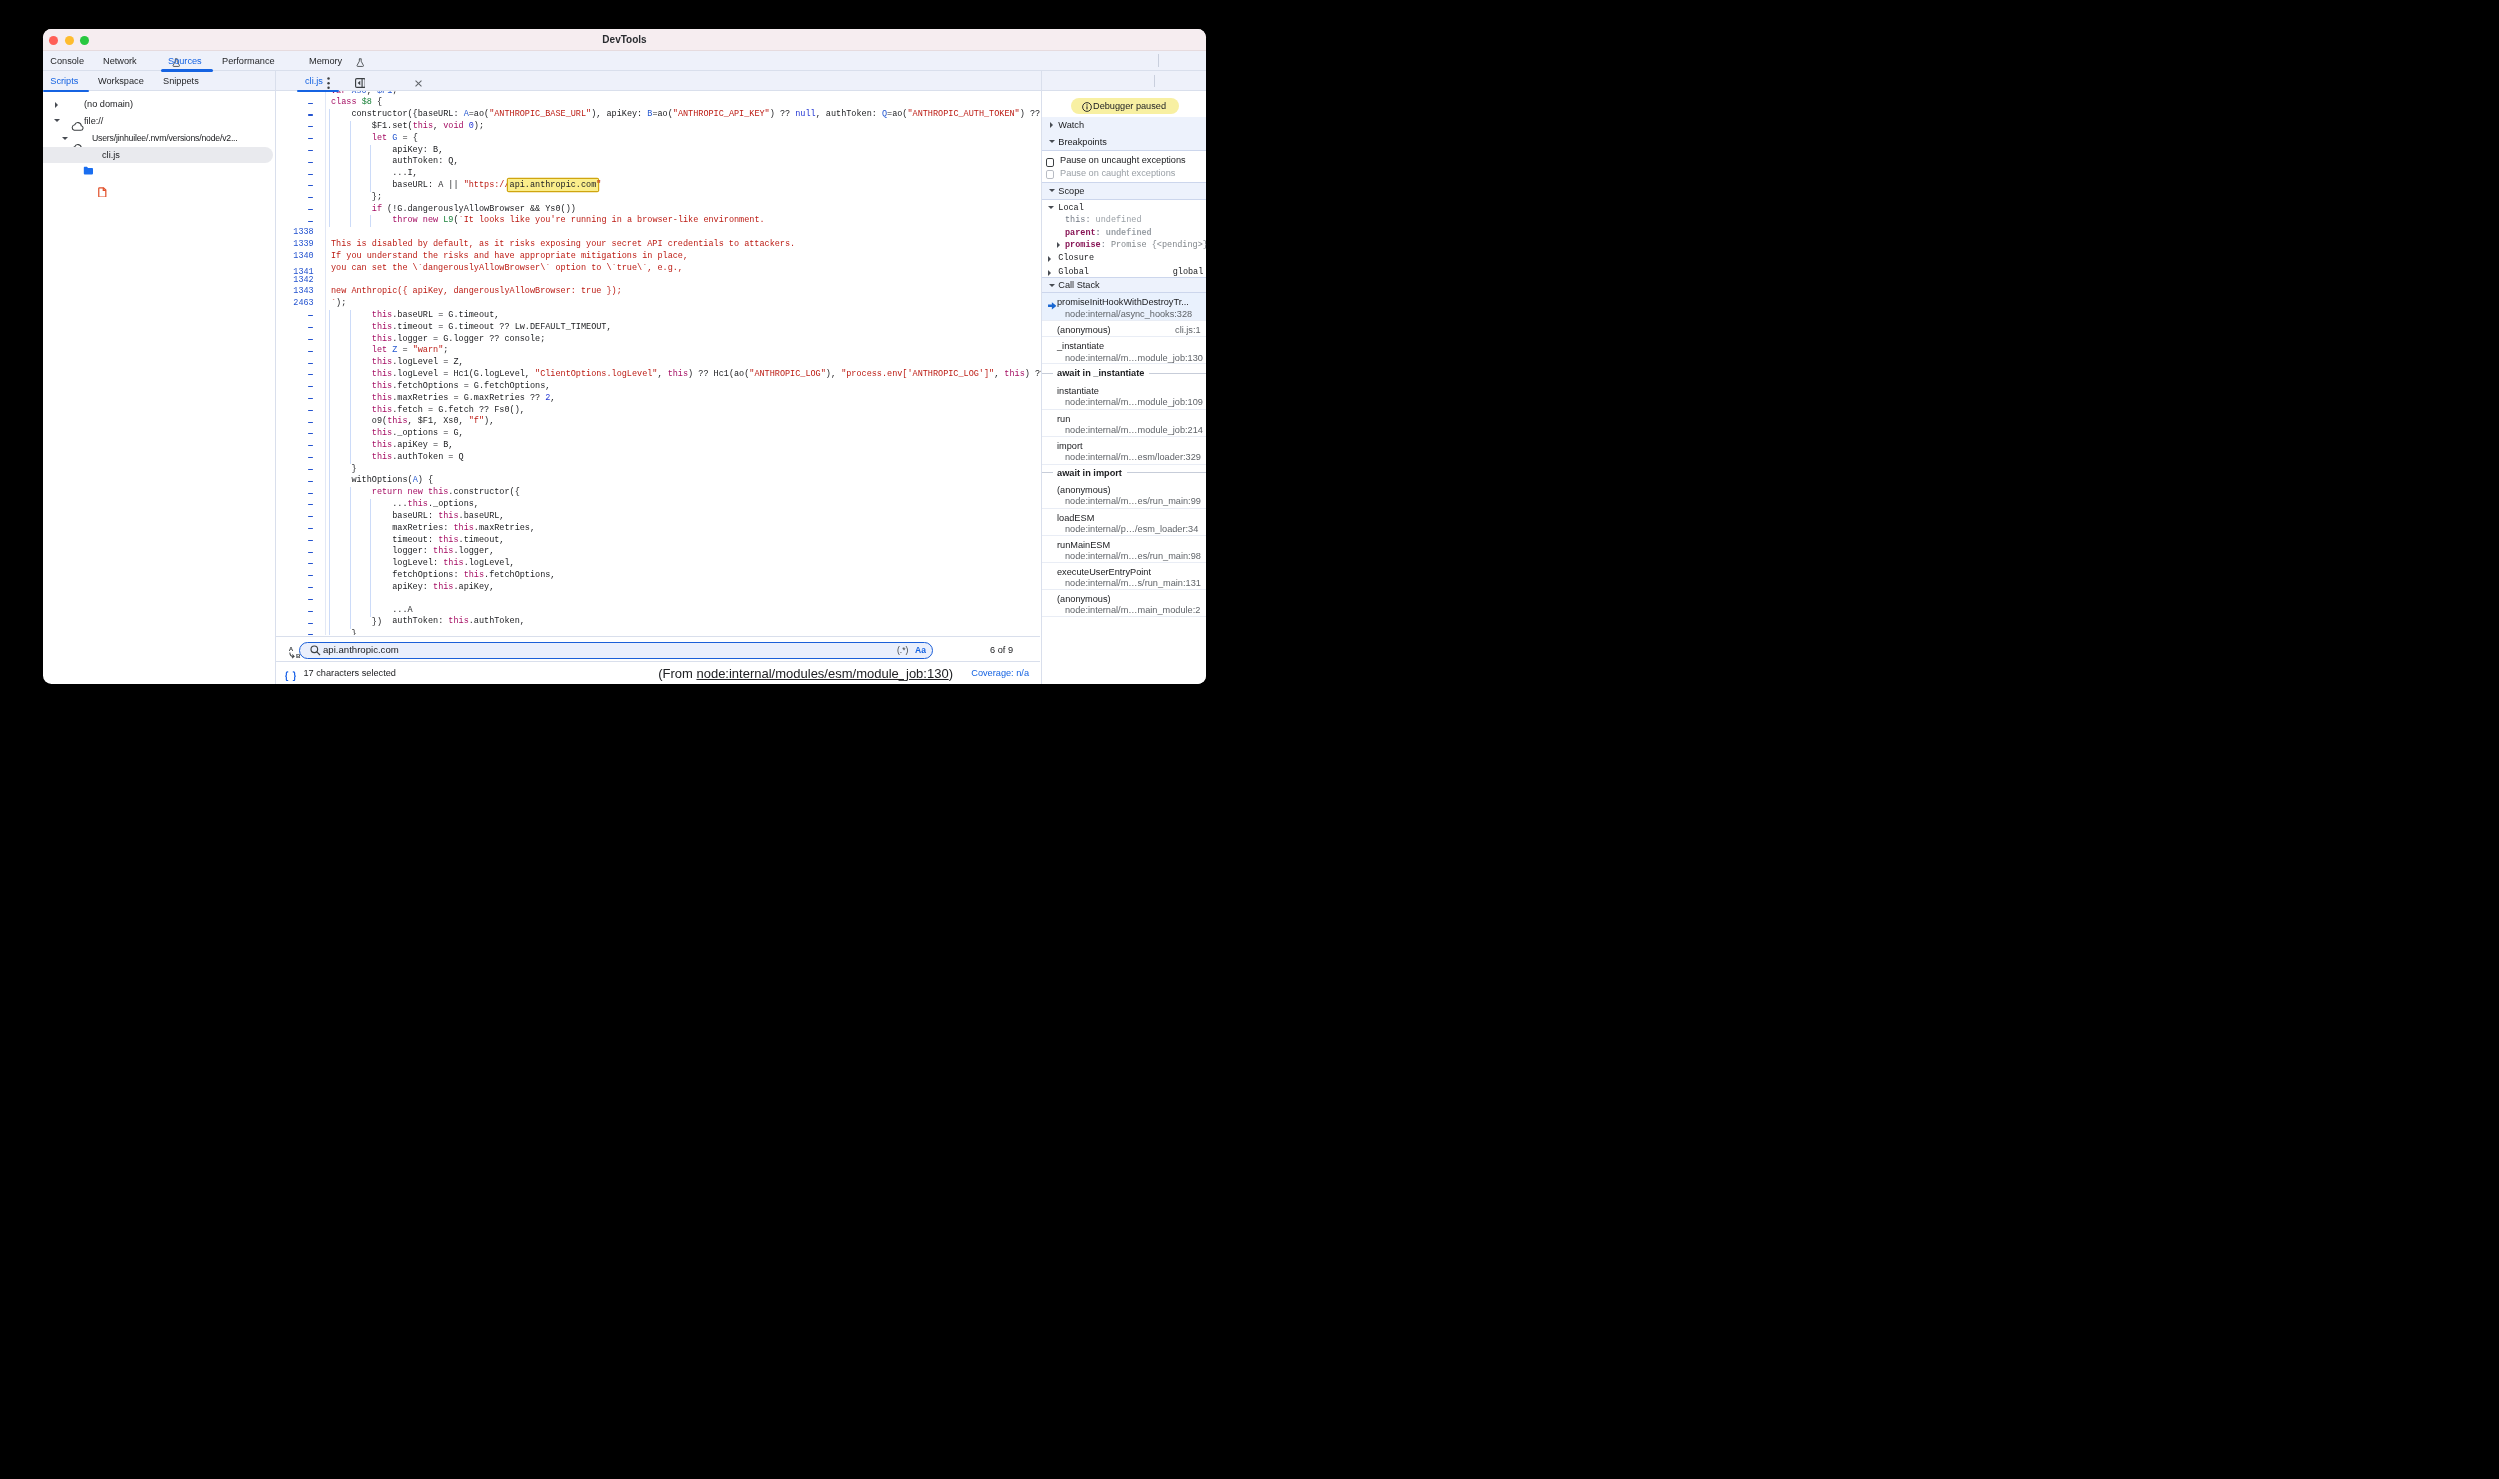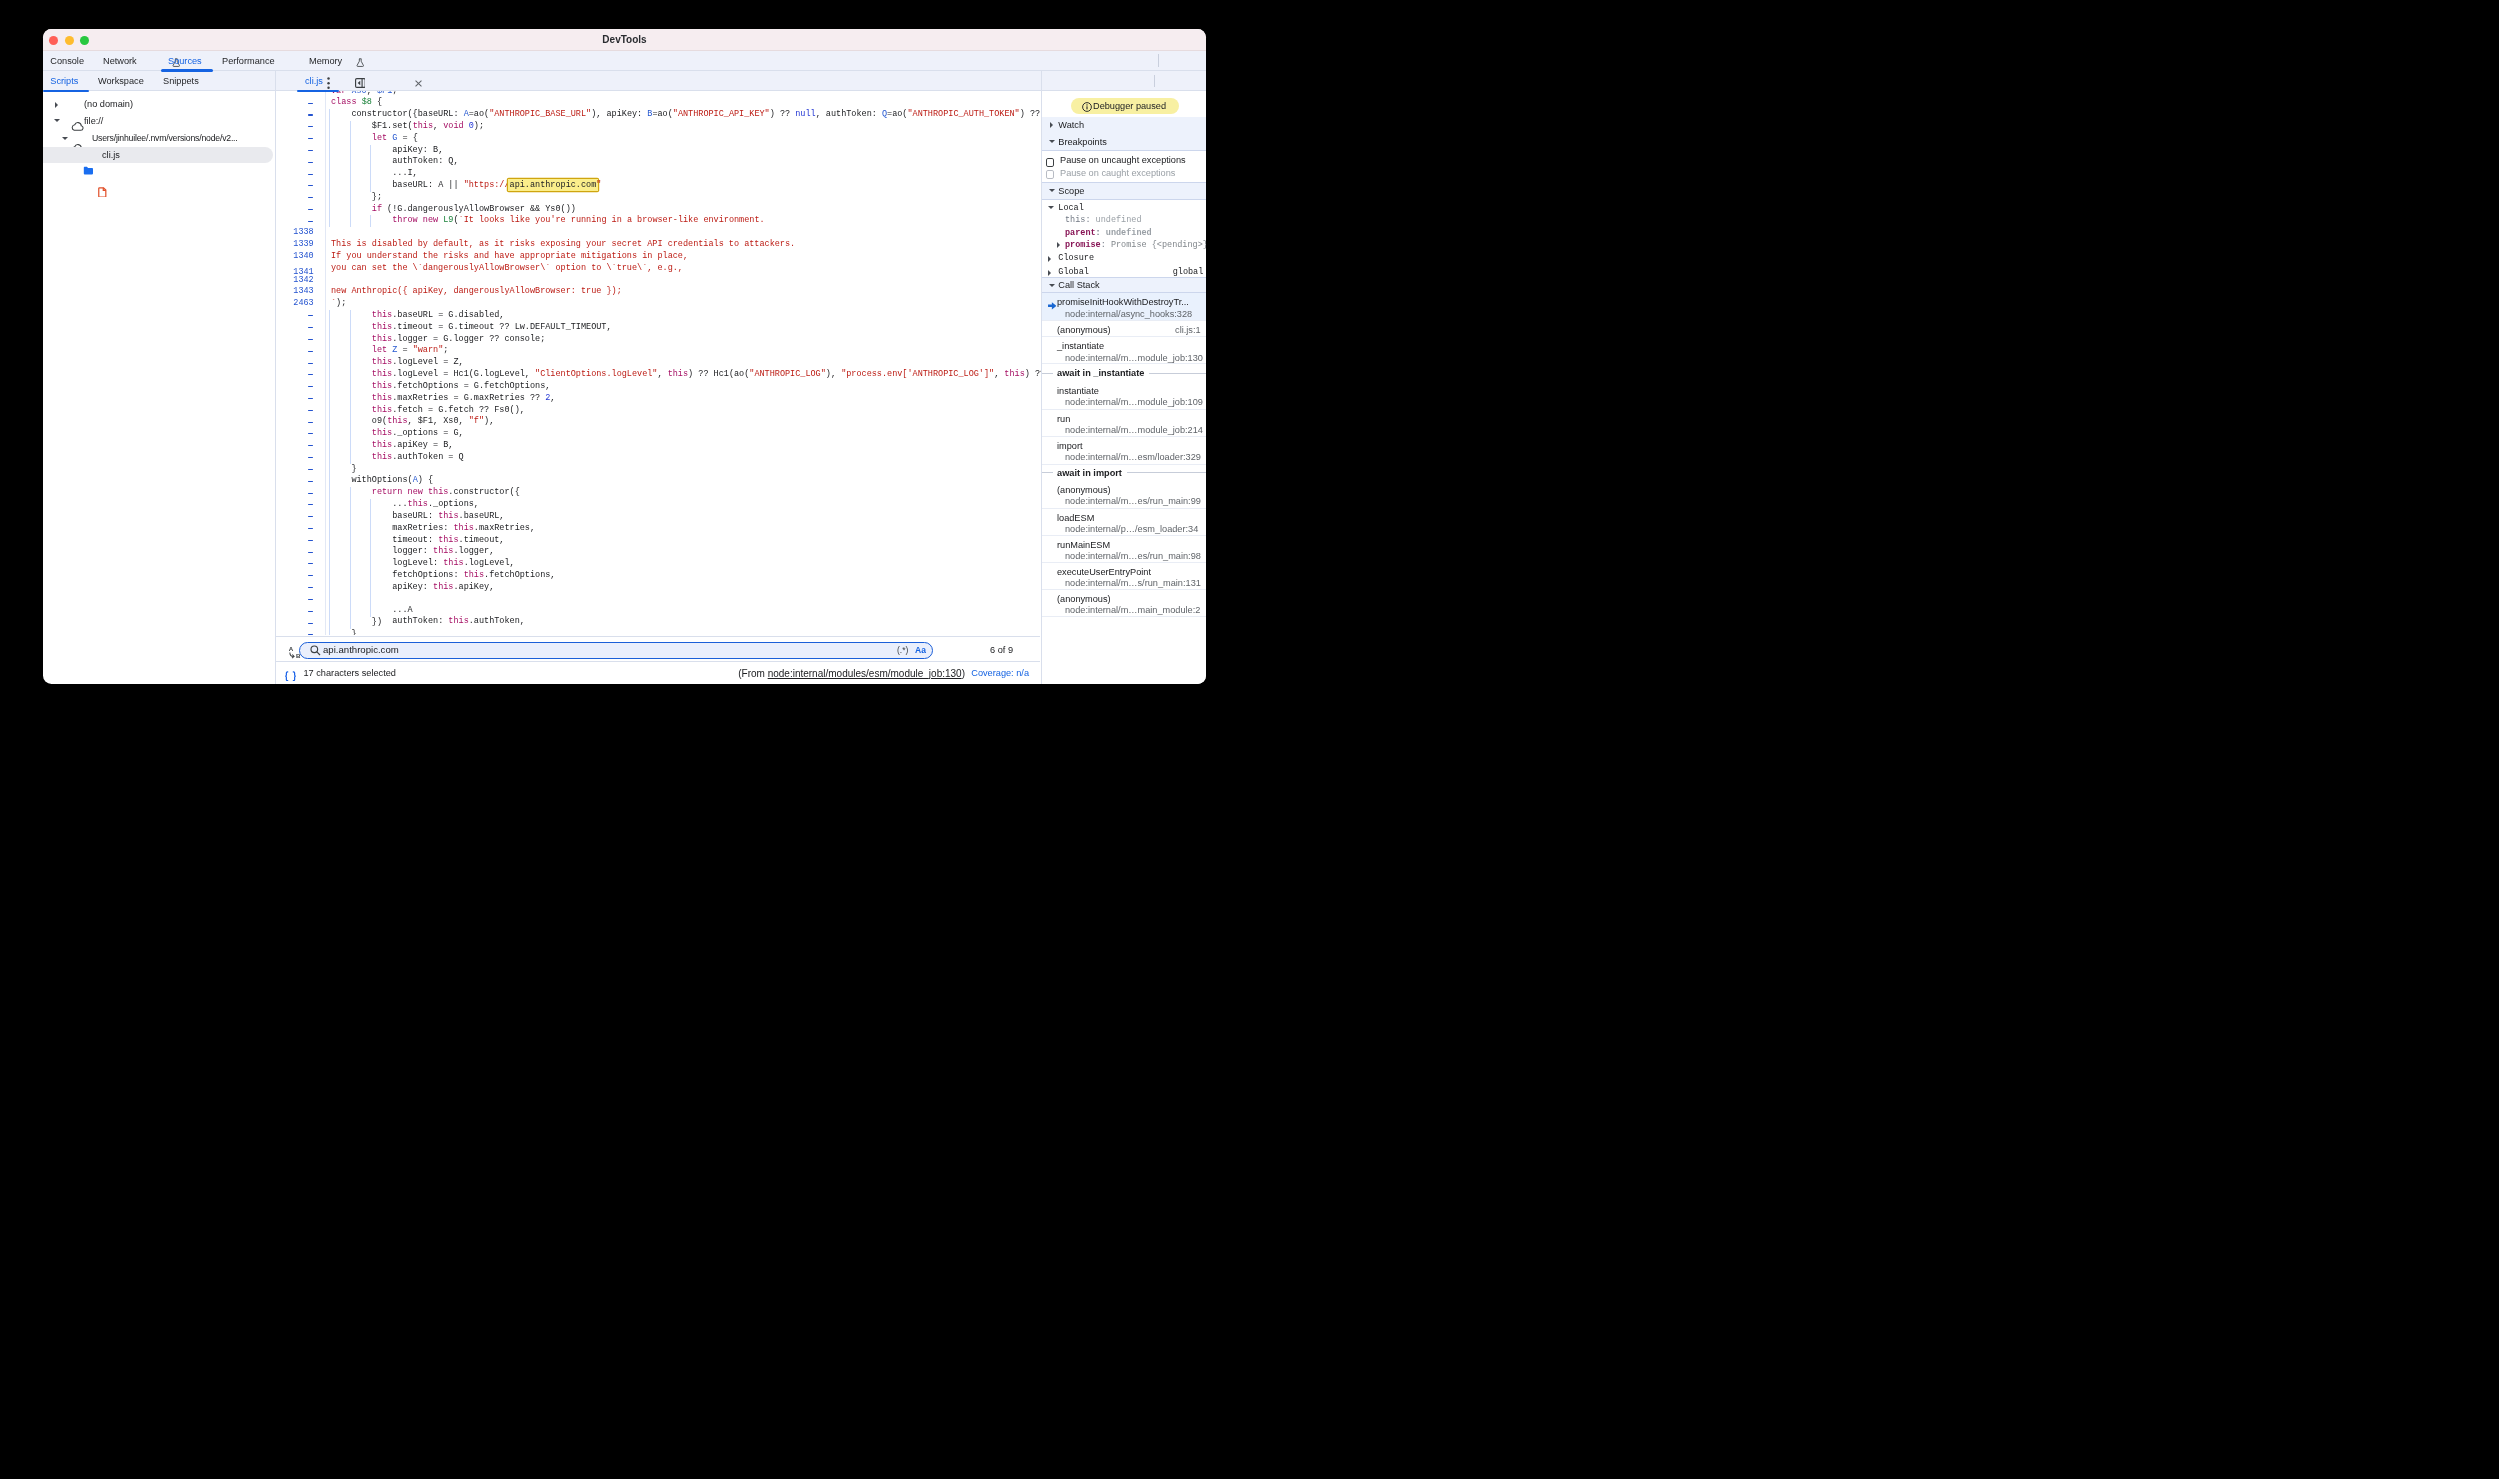--- a/index.html
+++ b/index.html
@@ -219,21 +219,21 @@
       <div class="cl" style="top:172px"><span class="s">you can set the \`dangerouslyAllowBrowser\` option to \`true\`, e.g.,</span></div>
       <div class="gnum" style="top:184px">1342</div>
       <div class="cl" style="top:184px"></div>
       <div class="gnum" style="top:195px">1343</div>
       <div class="cl" style="top:195px"><span class="s">new Anthropic({ apiKey, dangerouslyAllowBrowser: true });</span></div>
       <div class="gnum" style="top:207px">2463</div>
       <div class="cl" style="top:207px"><span class="s">`</span><span class="t">);</span></div>
       <div class="gdash" style="top:224px"></div>
       <div class="guide" style="left:54px;top:219px"></div>
       <div class="guide" style="left:75px;top:219px"></div>
-      <div class="cl" style="top:219px">&nbsp;&nbsp;&nbsp;&nbsp;&nbsp;&nbsp;&nbsp;&nbsp;<span class="k">this</span><span class="t">.baseURL = G.disabled,</span></div>
+      <div class="cl" style="top:219px">&nbsp;&nbsp;&nbsp;&nbsp;&nbsp;&nbsp;&nbsp;&nbsp;<span class="k">this</span><span class="t">.baseURL = G.timeout,</span></div>
       <div class="gdash" style="top:236px"></div>
       <div class="guide" style="left:54px;top:231px"></div>
       <div class="guide" style="left:75px;top:231px"></div>
       <div class="cl" style="top:231px">&nbsp;&nbsp;&nbsp;&nbsp;&nbsp;&nbsp;&nbsp;&nbsp;<span class="k">this</span><span class="t">.timeout = G.timeout ?? Lw.DEFAULT_TIMEOUT,</span></div>
       <div class="gdash" style="top:248px"></div>
       <div class="guide" style="left:54px;top:243px"></div>
       <div class="guide" style="left:75px;top:243px"></div>
       <div class="cl" style="top:243px">&nbsp;&nbsp;&nbsp;&nbsp;&nbsp;&nbsp;&nbsp;&nbsp;<span class="k">this</span><span class="t">.logger = G.logger ?? console;</span></div>
       <div class="gdash" style="top:260px"></div>
       <div class="guide" style="left:54px;top:254px"></div>
@@ -375,21 +375,21 @@
         <path d="M0.8 0.8l9.4 9.4M10.2 0.8L0.8 10.2" stroke="#3c4043" stroke-width="1.4"></path>
       </svg>
   </div>
 
   <div class="abs" style="left:232px;top:634px;width:765px;height:22px;background:#fff">
     <svg width="13" height="10.8" viewBox="0 0 17 14" style="position:absolute;left:9;top:7.5" xmlns="http://www.w3.org/2000/svg">
 <path d="M5.5 1.2H4.6c-1 0-1.5.6-1.5 1.5v2.5c0 .9-.5 1.5-1.5 1.5 1 0 1.5.6 1.5 1.5v2.8c0 .9.5 1.5 1.5 1.5h.9" fill="none" stroke="#1a63e8" stroke-width="1.6"></path>
 <path d="M11.5 1.2h.9c1 0 1.5.6 1.5 1.5v2.5c0 .9.5 1.5 1.5 1.5-1 0-1.5.6-1.5 1.5v2.8c0 .9-.5 1.5-1.5 1.5h-.9" fill="none" stroke="#1a63e8" stroke-width="1.6"></path>
       </svg>
     <span style="position:absolute;left:28.5px;top:0;line-height:21px;font-size:9.2px;color:#202124">17 characters selected</span>
-    <span style="position:absolute;right:75px;top:0;line-height:21px;font-size:10px;color:#202124">(From <span style="text-decoration:underline">node:internal/modules/esm/module_job:130</span>)</span>
+    <span style="position:absolute;right:87px;top:0;line-height:21px;font-size:13px;color:#202124">(From <span style="text-decoration:underline">node:internal/modules/esm/module_job:130</span>)</span>
     <span style="position:absolute;right:11px;top:0;line-height:21px;font-size:9.2px;color:#1563e2">Coverage: n/a</span>
   </div>
 
   <div id="rp">
     <div style="position:relative;height:26px;background:#fff">
       <div style="position:absolute;left:30px;top:6.5px;width:108px;height:16px;background:#f8f0a2;border-radius:8px">
         <svg width="10" height="10" viewBox="0 0 13 13" style="position:absolute;left:11;top:4" xmlns="http://www.w3.org/2000/svg">
             <circle cx="6.5" cy="6.5" r="5.7" fill="none" stroke="#202124" stroke-width="1.2"></circle>
             <circle cx="6.5" cy="3.8" r="0.9" fill="#202124"></circle>
             <rect x="5.8" y="5.6" width="1.4" height="4" fill="#202124"></rect>

